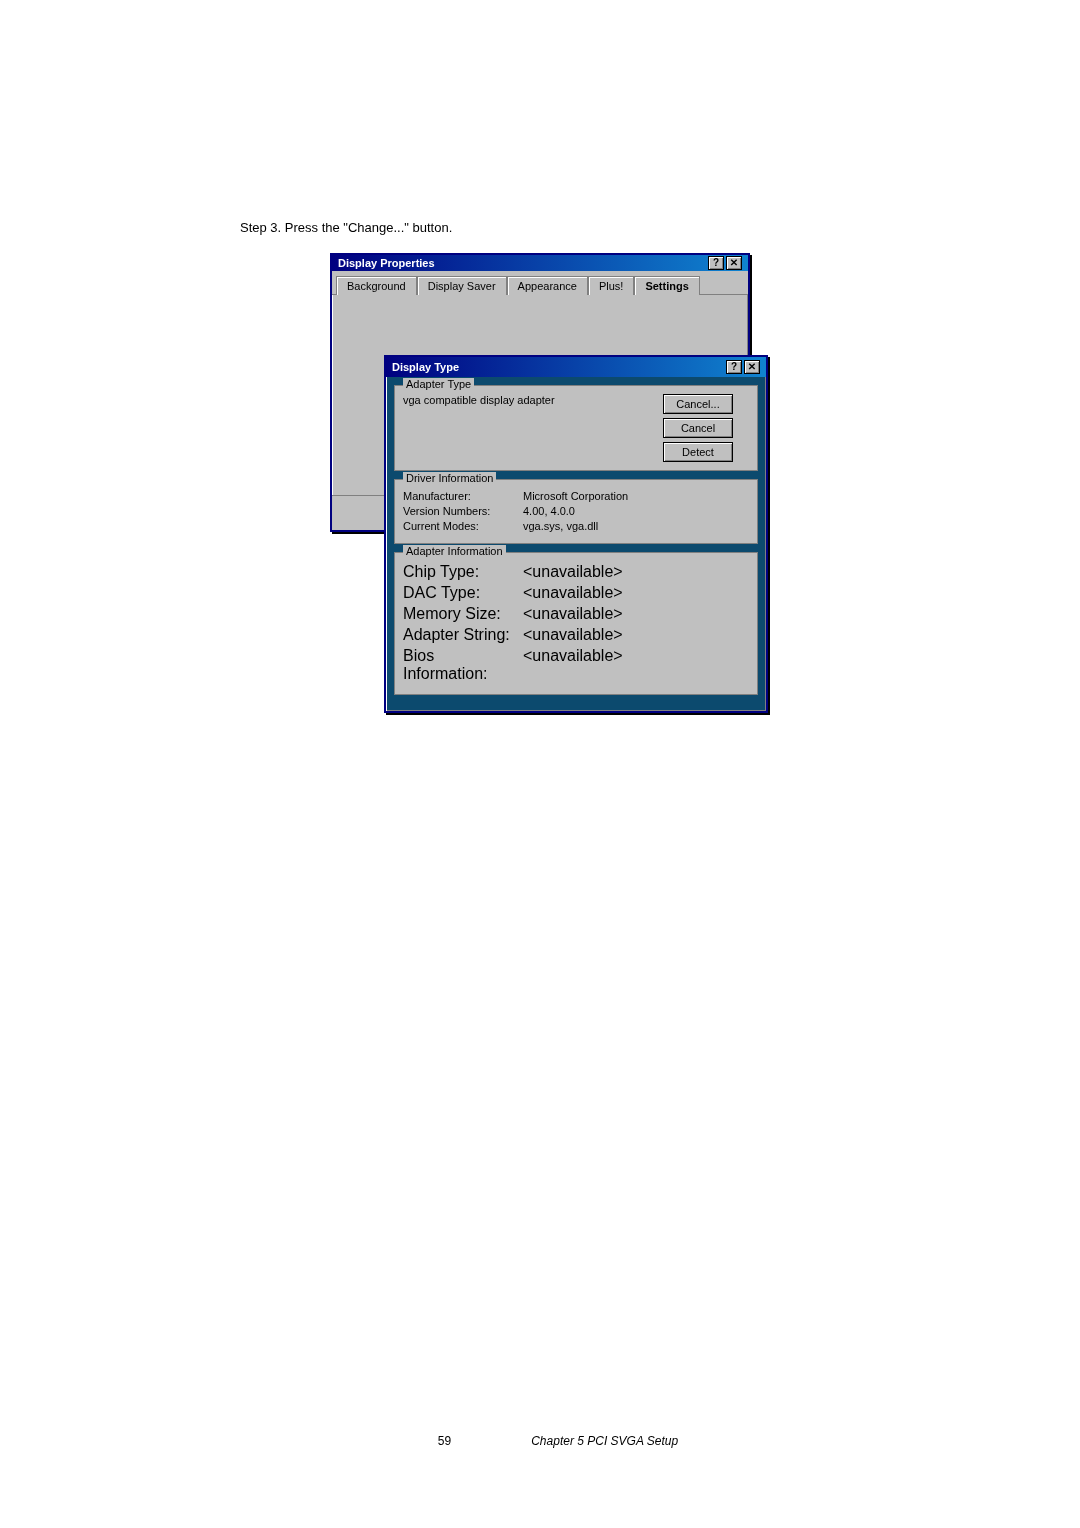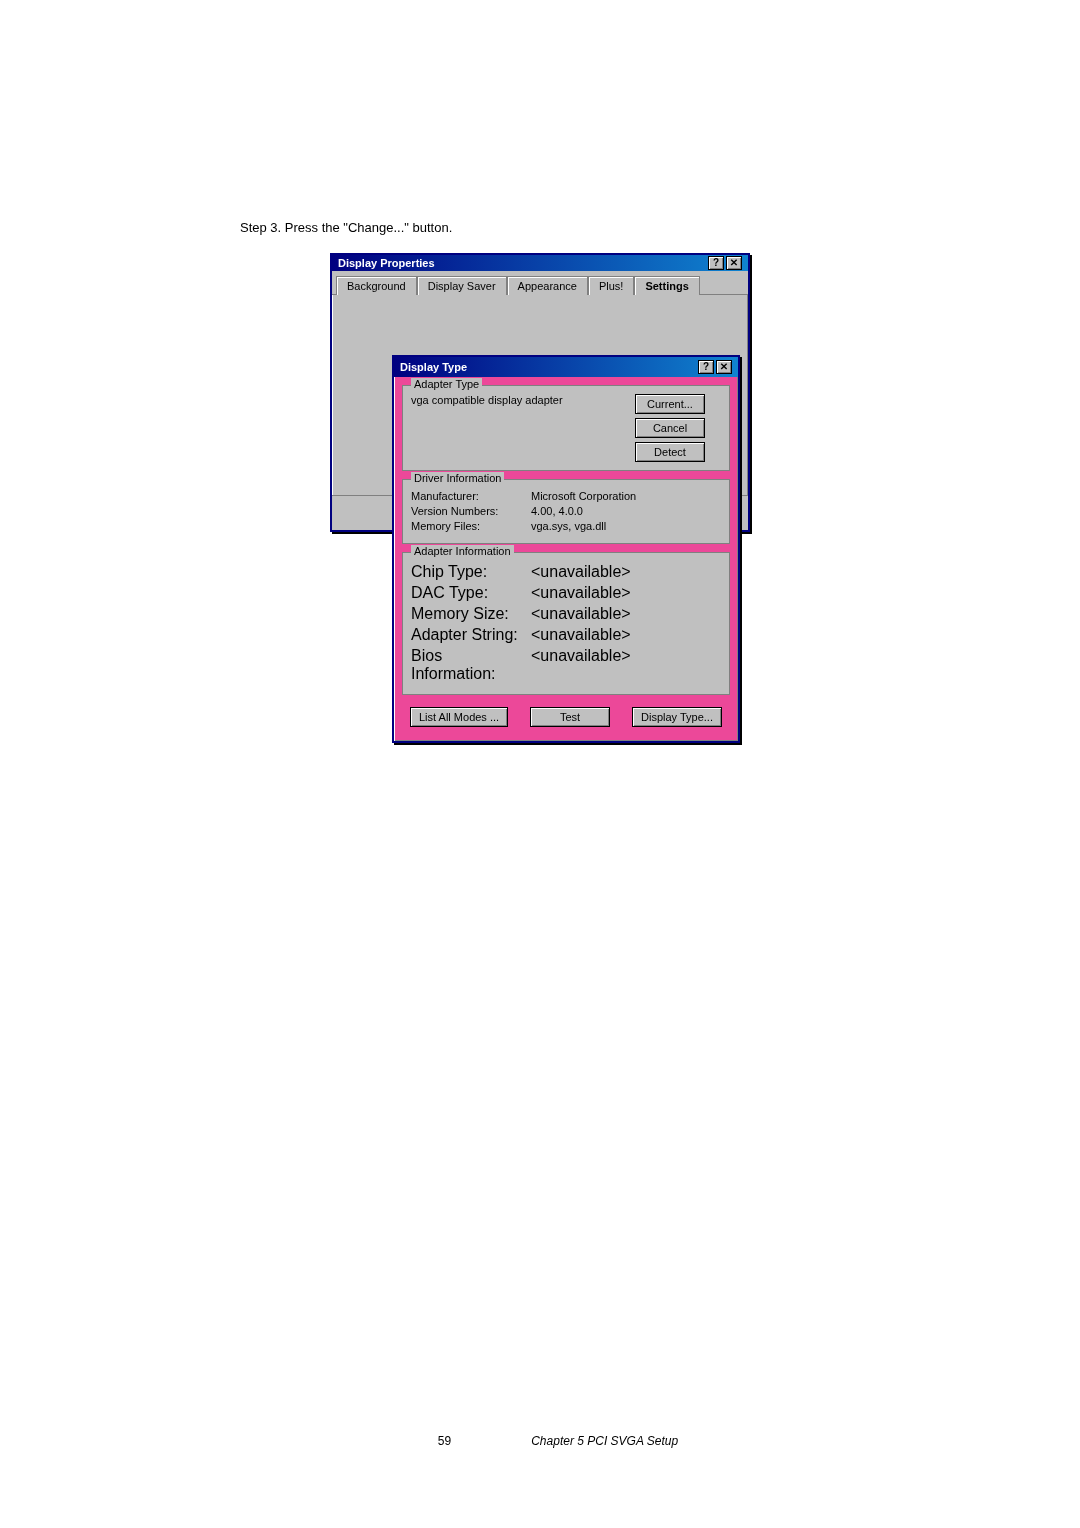--- a/index.html
+++ b/index.html
@@ -103,23 +103,23 @@
     .win-tab.settings {
       background: #c0c0c0;
       border: 1px solid #808080;
       border-bottom: none;
     }
 
     
     .inner-dialog {
       position: absolute;
       top: 60px;
-      left: 60px;
-      width: 348px;
-      background: #ec4899;
+      left: 52px;
+      width: 384px;
+      background: #0c4a6e;
       border: 2px solid #000080;
       box-shadow: 2px 2px 0 #000, inset 1px 1px 0 #ffffff, inset -1px -1px 0 #808080;
       z-index: 10;
     }
 
     .inner-titlebar {
       background: linear-gradient(to right, #000080, #1084d0);
       color: #ffffff;
       font-size: 11px;
       font-weight: bold;
@@ -321,40 +321,40 @@
           </div>
         </div>
 
         <div class="dialog-body">
 
           <div class="group-box">
             <span class="group-box-title">Adapter Type</span>
             <div class="adapter-type-content">
               <div class="adapter-type-left">vga compatible display adapter</div>
               <div class="adapter-type-buttons">
-                <button class="win-btn">Current...</button>
+                <button class="win-btn">Cancel...</button>
                 <button class="win-btn">Cancel</button>
                 <button class="win-btn">Detect</button>
               </div>
             </div>
           </div>
 
           <div class="group-box">
             <span class="group-box-title">Driver Information</span>
             <div class="driver-info-content">
               <div class="driver-info-row">
                 <span class="driver-info-label">Manufacturer:</span>
                 <span class="driver-info-value">Microsoft Corporation</span>
               </div>
               <div class="driver-info-row">
                 <span class="driver-info-label">Version Numbers:</span>
                 <span class="driver-info-value">4.00, 4.0.0</span>
               </div>
               <div class="driver-info-row">
-                <span class="driver-info-label">Memory Files:</span>
+                <span class="driver-info-label">Current Modes:</span>
                 <span class="driver-info-value">vga.sys, vga.dll</span>
               </div>
             </div>
           </div>
 
           <div class="group-box">
             <span class="group-box-title">Adapter Information</span>
             <div class="adapter-info-content">
               <div class="adapter-info-row">
                 <span class="adapter-info-label">Chip Type:</span>
@@ -372,25 +372,20 @@
                 <span class="adapter-info-label">Adapter String:</span>
                 <span class="adapter-info-value">&lt;unavailable&gt;</span>
               </div>
               <div class="adapter-info-row">
                 <span class="adapter-info-label">Bios Information:</span>
                 <span class="adapter-info-value">&lt;unavailable&gt;</span>
               </div>
             </div>
           </div>
 
-          <div class="inner-bottom-buttons">
-            <button class="inner-bottom-btn">List All Modes ...</button>
-            <button class="inner-bottom-btn">Test</button>
-            <button class="inner-bottom-btn">Display Type...</button>
-          </div>
 
         </div>
       </div>
 
     </div>
 
     <div class="outer-bottom-buttons">
       <button class="outer-btn">OK</button>
       <button class="outer-btn">Cancel</button>
       <button class="outer-btn disabled">Apply</button>

